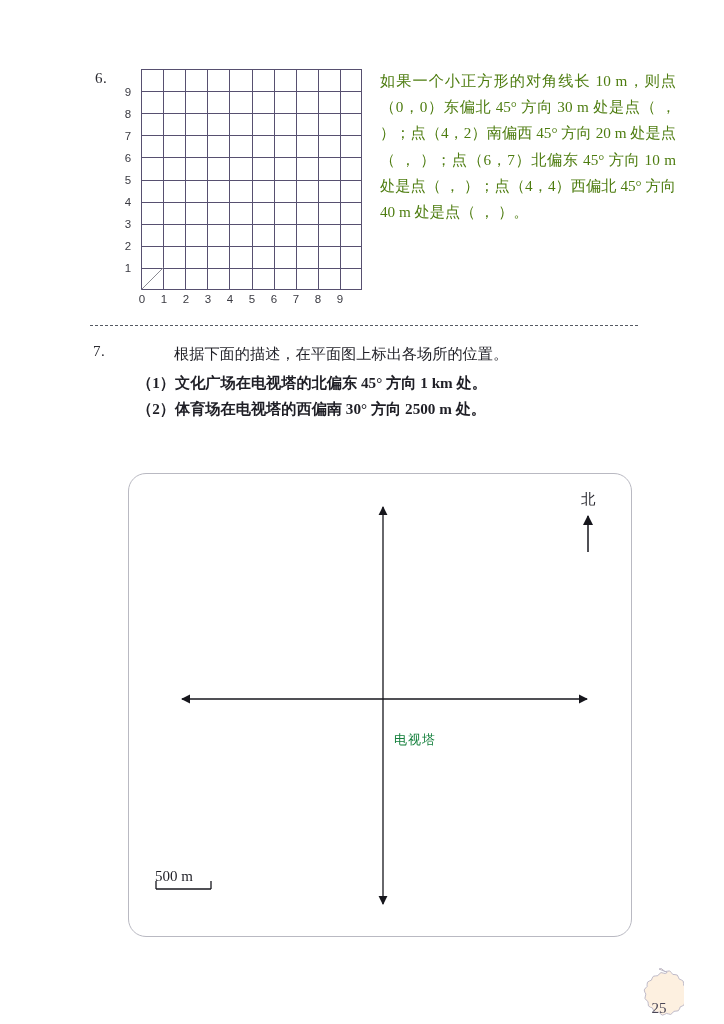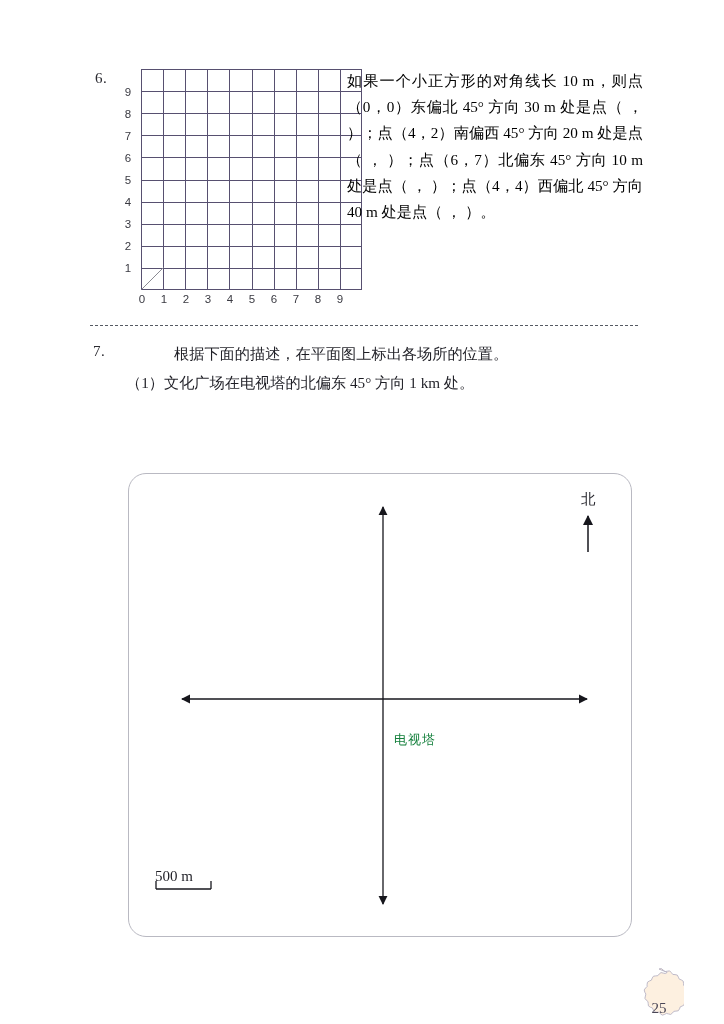--- a/index.html
+++ b/index.html
@@ -61,27 +61,27 @@
     color: #3a3a42;
     text-align: center;
     width: 14px;
   }
   .y-lbl { left: -20px; }
   .x-lbl { top: 224px; }
 
   
   .q6-text {
     position: absolute;
-    left: 347px;
+    left: 380px;
     top: 68px;
     width: 296px;
     font-family: "Liberation Serif", "DejaVu Serif", serif;
     font-size: 15.2px;
     line-height: 26.2px;
-    color: #000000;
+    color: #4d7c0f;
     text-align: justify;
     text-justify: inter-character;
   }
 
   
   .divider {
     position: absolute;
     left: 90px;
     top: 325px;
     width: 548px;
@@ -96,23 +96,24 @@
     left: 126px;
     top: 342px;
     font-size: 15.2px;
     line-height: 23px;
     color: #1f1f26;
     white-space: nowrap;
     margin-left: 48px;
   }
   .q7-list {
     position: absolute;
-    left: 126px;
+    left: 137px;
     top: 370px;
     width: 520px;
+    font-weight: bold;
   }
   .q7-item {
     font-size: 15.2px;
     line-height: 25.5px;
     color: #1f1f26;
     white-space: nowrap;
   }
 
   
   .mapbox {
@@ -243,20 +244,21 @@
     <div class="q6-text">如果一个小正方形的对角线长 10 m，则点（0，0）东偏北 45° 方向 30 m 处是点（  ，  ）；点（4，2）南偏西 45° 方向 20 m 处是点（  ，  ）；点（6，7）北偏东 45° 方向 10 m 处是点（  ，  ）；点（4，4）西偏北 45° 方向 40 m 处是点（  ，  ）。</div>
   </div>
 
   <div class="divider"></div>
 
   <div class="qnum q7-num">7.</div>
   <div class="q7-title">根据下面的描述，在平面图上标出各场所的位置。</div>
 
   <div class="q7-list">
     <div class="q7-item">（1）文化广场在电视塔的北偏东 45° 方向 1 km 处。</div>
+    <div class="q7-item">（2）体育场在电视塔的西偏南 30° 方向 2500 m 处。</div>
   </div>
 
   <div class="mapbox">
     <svg width="502" height="462" viewBox="0 0 502 462" aria-hidden="true">
       <defs>
         <marker id="ar" viewBox="0 0 10 10" refX="9" refY="5" markerWidth="7" markerHeight="7" orient="auto-start-reverse">
           <path d="M 0 0 L 10 5 L 0 10 z" fill="#16161c"></path>
         </marker>
       </defs>
 

